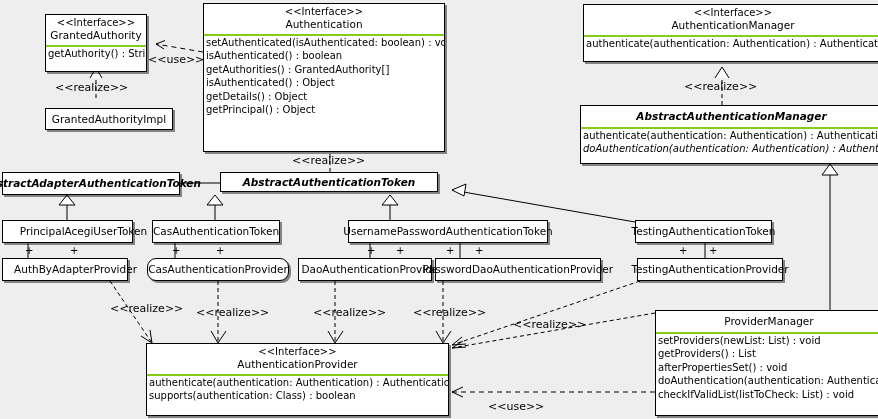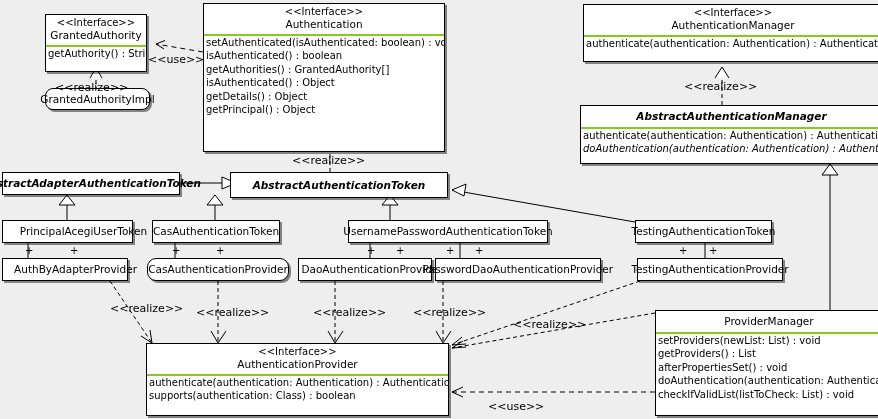--- a/index.html
+++ b/index.html
@@ -136,21 +136,21 @@
   <div class="cls" style="left:45px;top:14px;width:102px;height:58px;">
     <div class="hdr withbody">
       <div class="ster">&lt;&lt;Interface&gt;&gt;</div>
       <div class="nm">GrantedAuthority</div>
     </div>
     <div class="body">
       <div class="mrow">getAuthority() : String</div>
     </div>
   </div>
 
-  <div class="cls simple" style="left:45px;top:88px;width:105px;height:22px;border-radius:8px;">
+  <div class="cls simple" style="left:45px;top:108px;width:128px;height:22px;">
     <div class="nm">GrantedAuthorityImpl</div>
   </div>
 
   <div class="cls" style="left:203px;top:3px;width:242px;height:149px;">
     <div class="hdr withbody">
       <div class="ster">&lt;&lt;Interface&gt;&gt;</div>
       <div class="nm">Authentication</div>
     </div>
     <div class="body">
       <div class="mrow">setAuthenticated(isAuthenticated: boolean) : void</div>
@@ -179,21 +179,21 @@
     <div class="body">
       <div class="mrow">authenticate(authentication: Authentication) : Authentication</div>
       <div class="mrow ital">doAuthentication(authentication: Authentication) : Authentication</div>
     </div>
   </div>
 
   <div class="cls simple" style="left:2px;top:172px;width:178px;height:23px;">
     <div class="nm ital">AbstractAdapterAuthenticationToken</div>
   </div>
 
-  <div class="cls simple" style="left:230px;top:172px;width:218px;height:26px;">
+  <div class="cls simple" style="left:220px;top:172px;width:218px;height:20px;">
     <div class="nm ital">AbstractAuthenticationToken</div>
   </div>
 
   <div class="cls simple" style="left:2px;top:220px;width:131px;height:23px;padding-left:32px;">
     <div class="nm">PrincipalAcegiUserToken</div>
   </div>
 
   <div class="cls simple" style="left:152px;top:220px;width:128px;height:23px;">
     <div class="nm">CasAuthenticationToken</div>
   </div>

